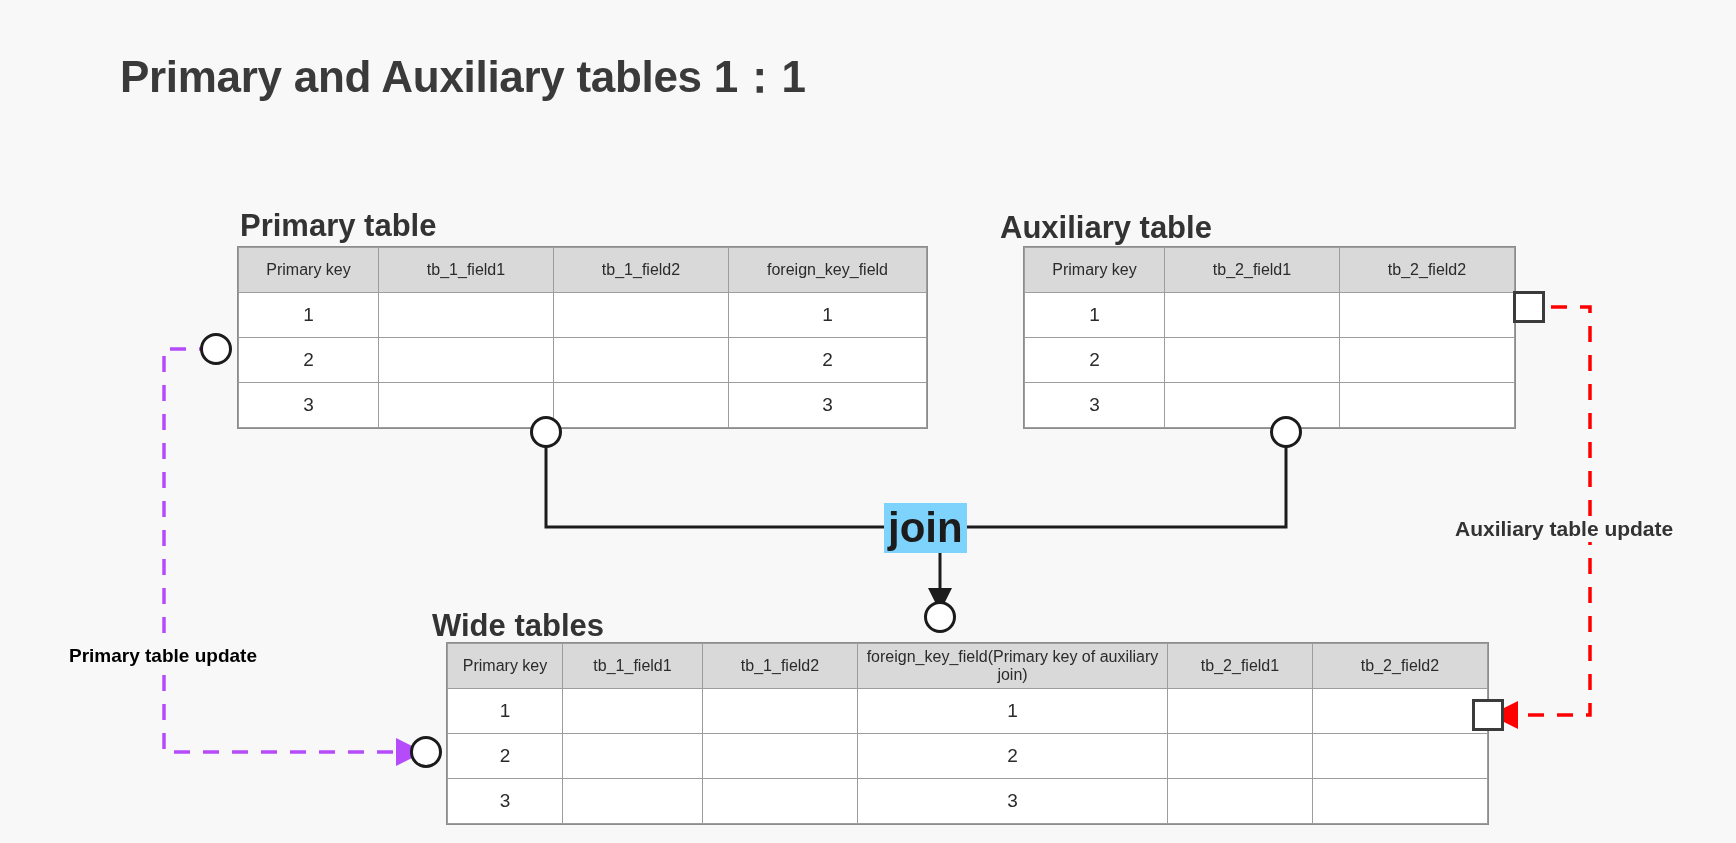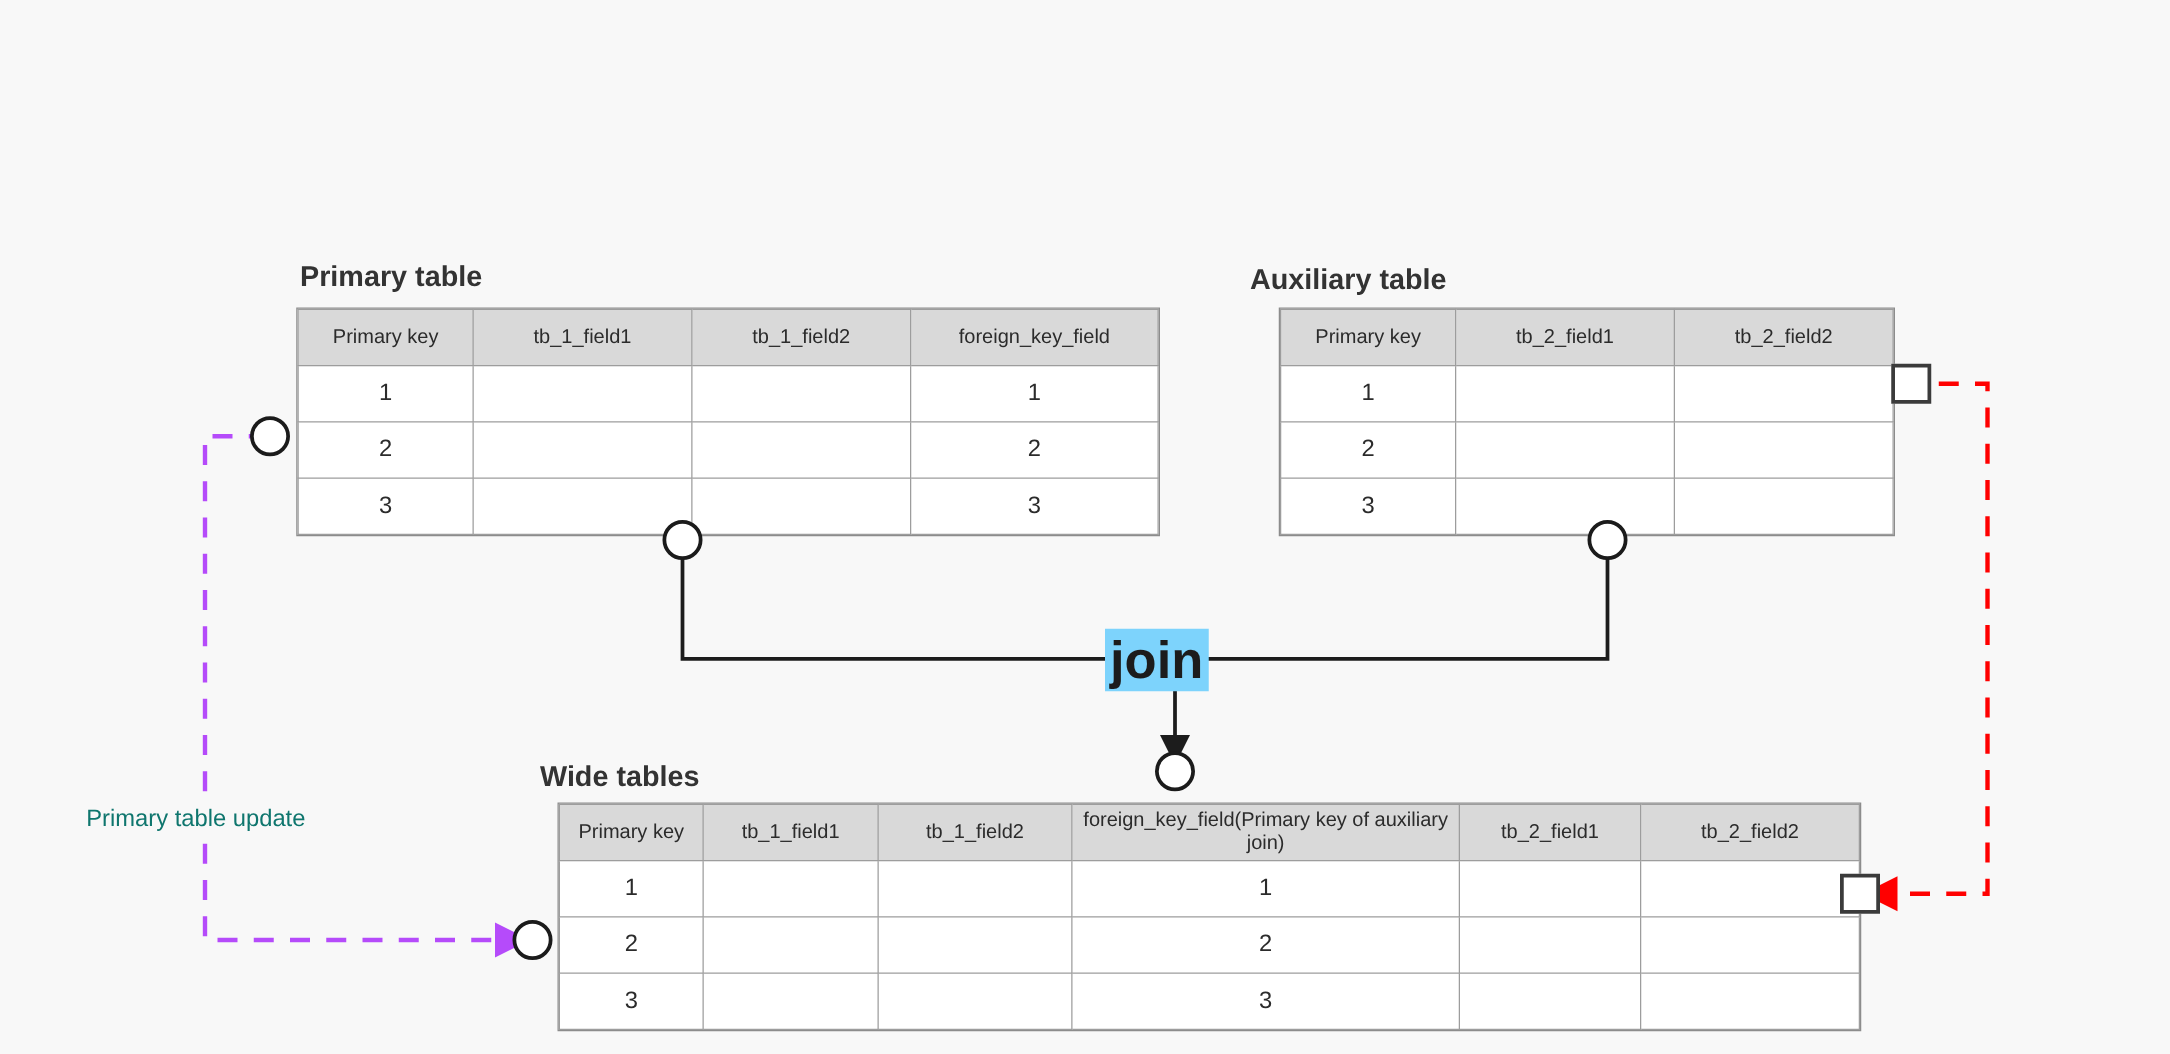--- a/index.html
+++ b/index.html
@@ -32,21 +32,21 @@
     top: 48px;
     font-size: 44px;
     font-weight: bold;
     color: #3a3a3a;
     letter-spacing: -0.3px;
     white-space: nowrap;
   }
 
   .tbl-caption {
     position: absolute;
-    font-size: 23px;
+    font-size: 31px;
     font-weight: bold;
     color: #333333;
     white-space: nowrap;
   }
 
   table.grid {
     position: absolute;
     border-collapse: collapse;
     table-layout: fixed;
     background: #ffffff;
@@ -97,22 +97,22 @@
     padding: 1px 4px;
   }
   .wire-label.join {
     font-size: 42px;
     font-weight: bold;
     color: #1c1c1c;
     background: #7dd3fc;
   }
   .wire-label.primary-upd {
     font-size: 19px;
-    font-weight: normal;
-    color: #0f766e;
+    font-weight: bold;
+    color: #000000;
   }
   .wire-label.aux-upd {
     font-size: 21px;
     font-weight: bold;
     color: #333333;
   }
 </style>
 </head>
 <body>
 
@@ -134,20 +134,21 @@
     <path d="M 546,447 L 546,527 L 940,527" fill="none" stroke="#1c1c1c" stroke-width="3"></path>
     <path d="M 1286,447 L 1286,527 L 940,527" fill="none" stroke="#1c1c1c" stroke-width="3"></path>
 
     <path d="M 940,527 L 940,600" fill="none" stroke="#1c1c1c" stroke-width="3" marker-end="url(#arrow-black)"></path>
 
     <path d="M 215,349 L 164,349 L 164,752 L 410,752" fill="none" stroke="#b54bfa" stroke-width="3.5" stroke-dasharray="16,13" marker-end="url(#arrow-purple)"></path>
 
     <path d="M 1551,307 L 1590,307 L 1590,715 L 1504,715" fill="none" stroke="#ff0000" stroke-width="3.5" stroke-dasharray="16,13" marker-end="url(#arrow-red)"></path>
   </svg>
 
+  <div class="page-title">Primary and Auxiliary tables 1：1</div>
 
   <div class="tbl-caption" style="left:240px; top:208px;">Primary table</div>
 
   <table class="grid" style="left:238px; top:247px; width:688px;">
     <colgroup>
       <col style="width:140px">
         <col style="width:175px">
         <col style="width:175px">
         <col style="width:198px">
     </colgroup>
@@ -267,14 +268,15 @@
   <div class="node-circle" style="left:200px; top:333px; width:32px; height:32px;"></div>
   <div class="node-circle" style="left:530px; top:416px; width:32px; height:32px;"></div>
   <div class="node-circle" style="left:1270px; top:416px; width:32px; height:32px;"></div>
   <div class="node-square" style="left:1513px; top:291px; width:32px; height:32px;"></div>
   <div class="node-circle" style="left:924px; top:601px; width:32px; height:32px;"></div>
   <div class="node-circle" style="left:410px; top:736px; width:32px; height:32px;"></div>
   <div class="node-square" style="left:1472px; top:699px; width:32px; height:32px;"></div>
 
   <div class="wire-label join" style="left:884px; top:503px;">join</div>
   <div class="wire-label primary-upd" style="left:65px; top:644px;">Primary table update</div>
+  <div class="wire-label aux-upd" style="left:1451px; top:516px;">Auxiliary table update</div>
 
 </div>
 
 </body></html>

